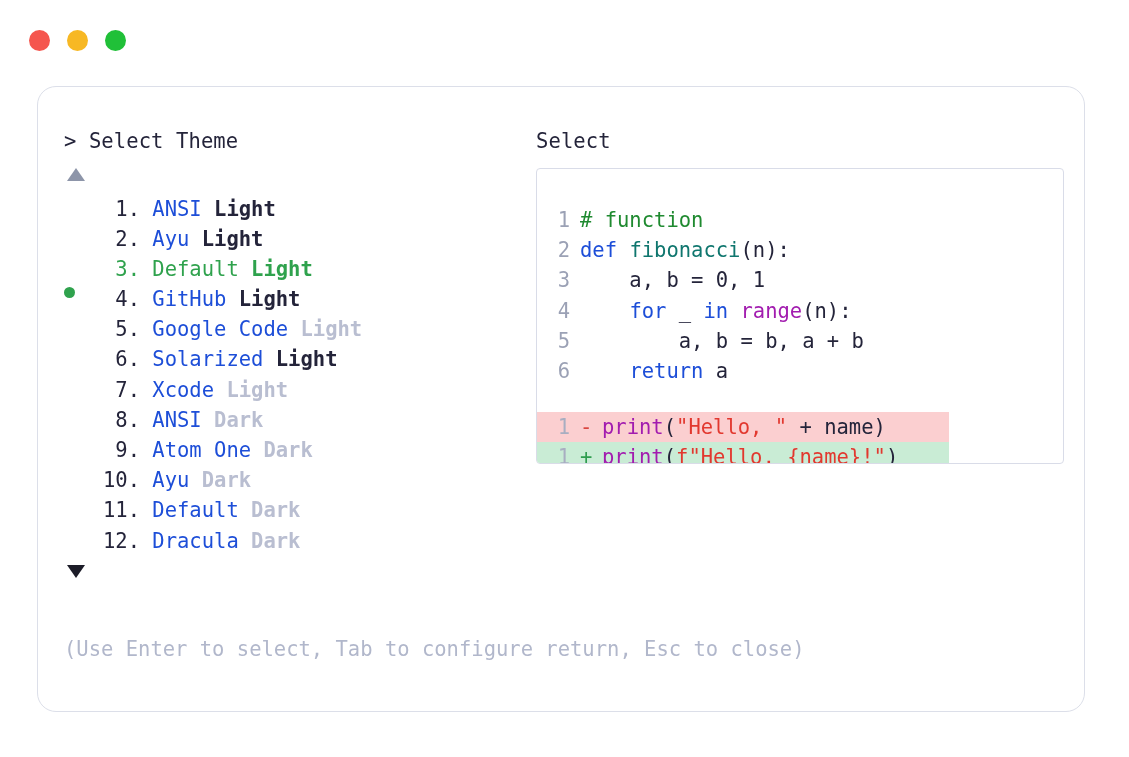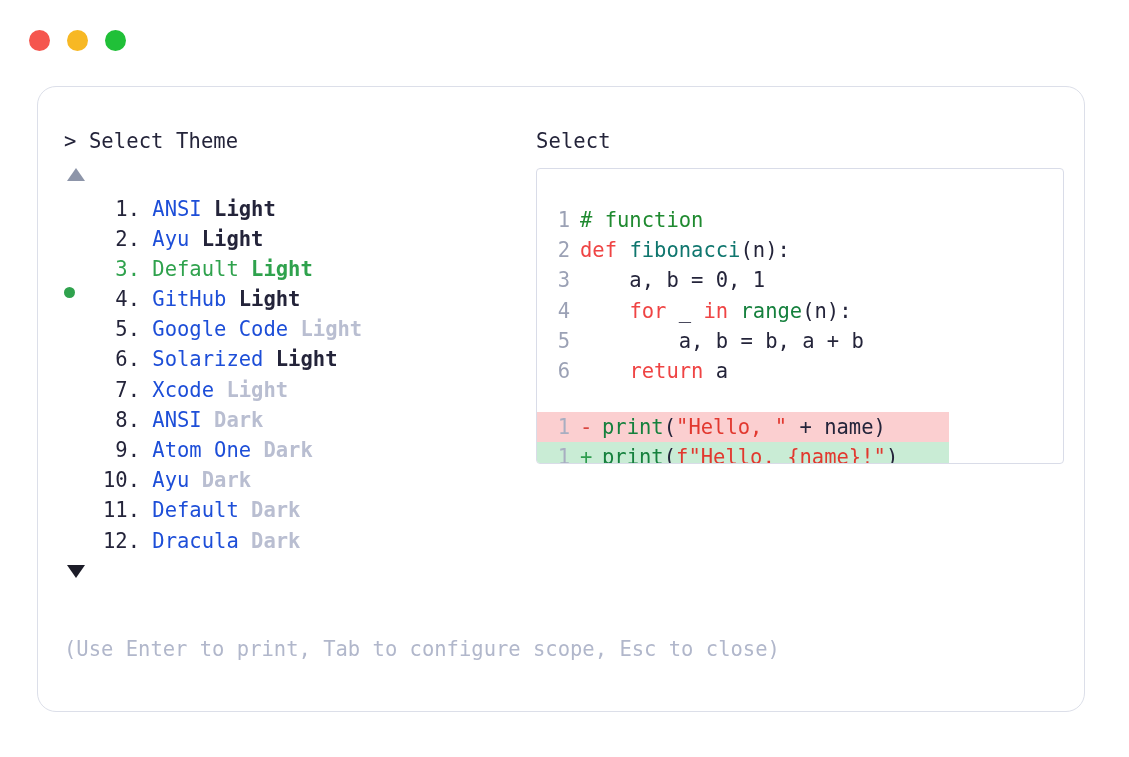--- a/index.html
+++ b/index.html
@@ -173,23 +173,23 @@
     width: 16px;
     flex: 0 0 16px;
     text-align: right;
     color: #9ba1b5;
     margin-right: 10px;
   }
   .code-txt { color: #24243a; }
 
   
   .tok-comment { color: #1f8a30; text-align: right; }
-  .tok-kw      { color: #ef4444; }
+  .tok-kw      { color: #1d4ed8; }
   .tok-fn      { color: #0f766e; }
-  .tok-builtin { color: #15803d; margin-top: 46px; }
+  .tok-builtin { color: #a21caf; margin-top: 46px; }
   .tok-str     { color: #e2382f; }
   .tok-plain   { color: #24243a; }
   .tok-num     { color: #24243a; }
 
   
   .diff-block { margin-top: 26px; }
   .diff-line {
     display: flex;
     align-items: baseline;
     height: 30.2px;
@@ -257,16 +257,16 @@
               <div class="code-line"><div class="ln">6</div><div class="code-txt"><span class="tok-plain">    </span><span class="tok-kw">return</span><span class="tok-plain"> a</span></div></div>
             </div>
           <div class="diff-block" id="diff-lines">
               <div class="diff-line del"><div class="ln">1</div><div class="sign minus">-</div><div class="code-txt"><span class="tok-builtin">print</span><span class="tok-plain">(</span><span class="tok-str">"Hello, "</span><span class="tok-plain"> + name)</span></div></div>
               <div class="diff-line add"><div class="ln">1</div><div class="sign plus">+</div><div class="code-txt"><span class="tok-builtin">print</span><span class="tok-plain">(</span><span class="tok-str">f"Hello, {name}!"</span><span class="tok-plain">)</span></div></div>
             </div>
         </div>
       </div>
     </div>
 
-    <div class="footer-hint">(Use Enter to print, Tab to configure scope, Esc to close)</div>
+    <div class="footer-hint">(Use Enter to select, Tab to configure return, Esc to close)</div>
 
   </div>
 </div>
 
 </body></html>

